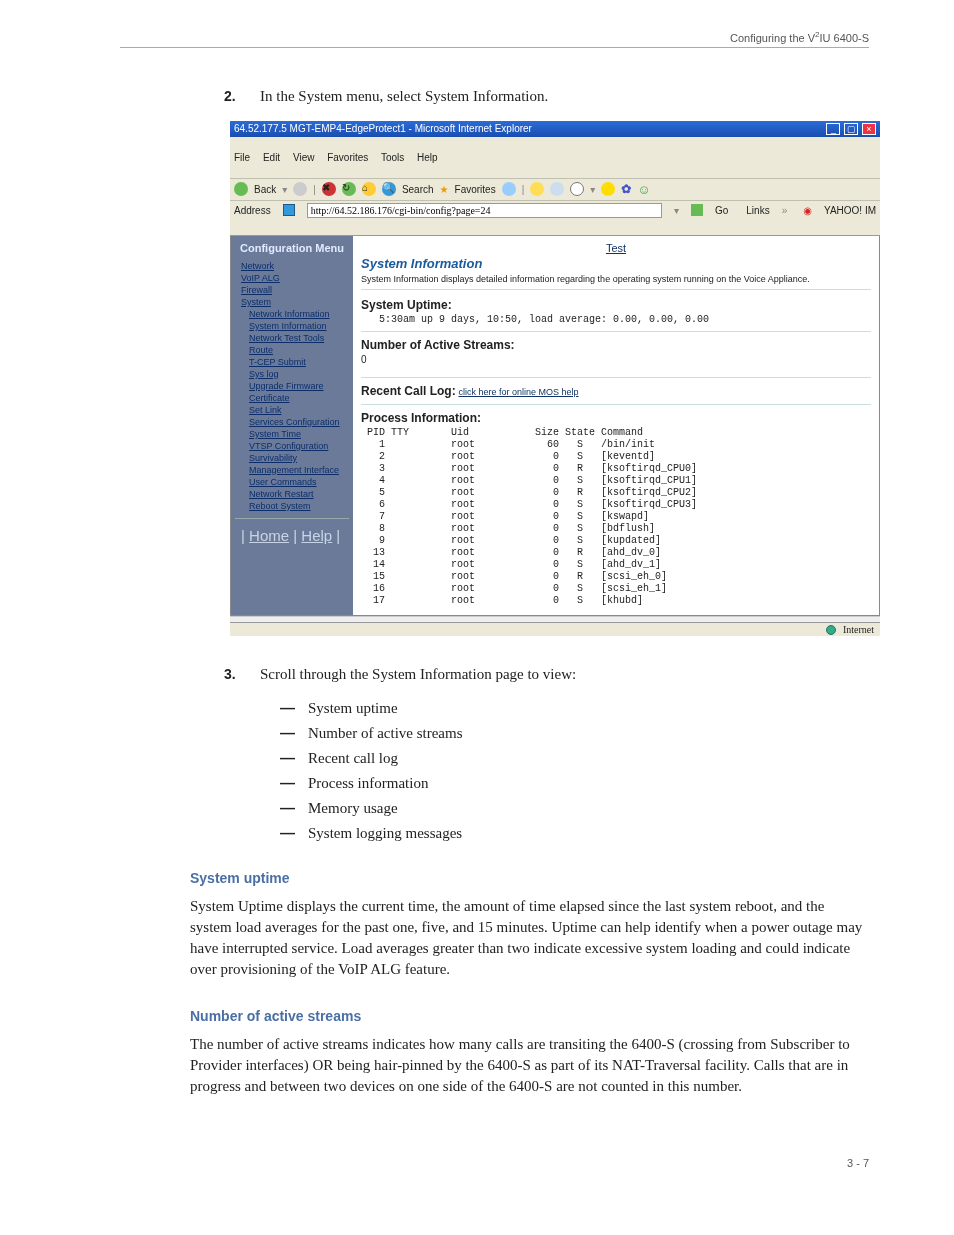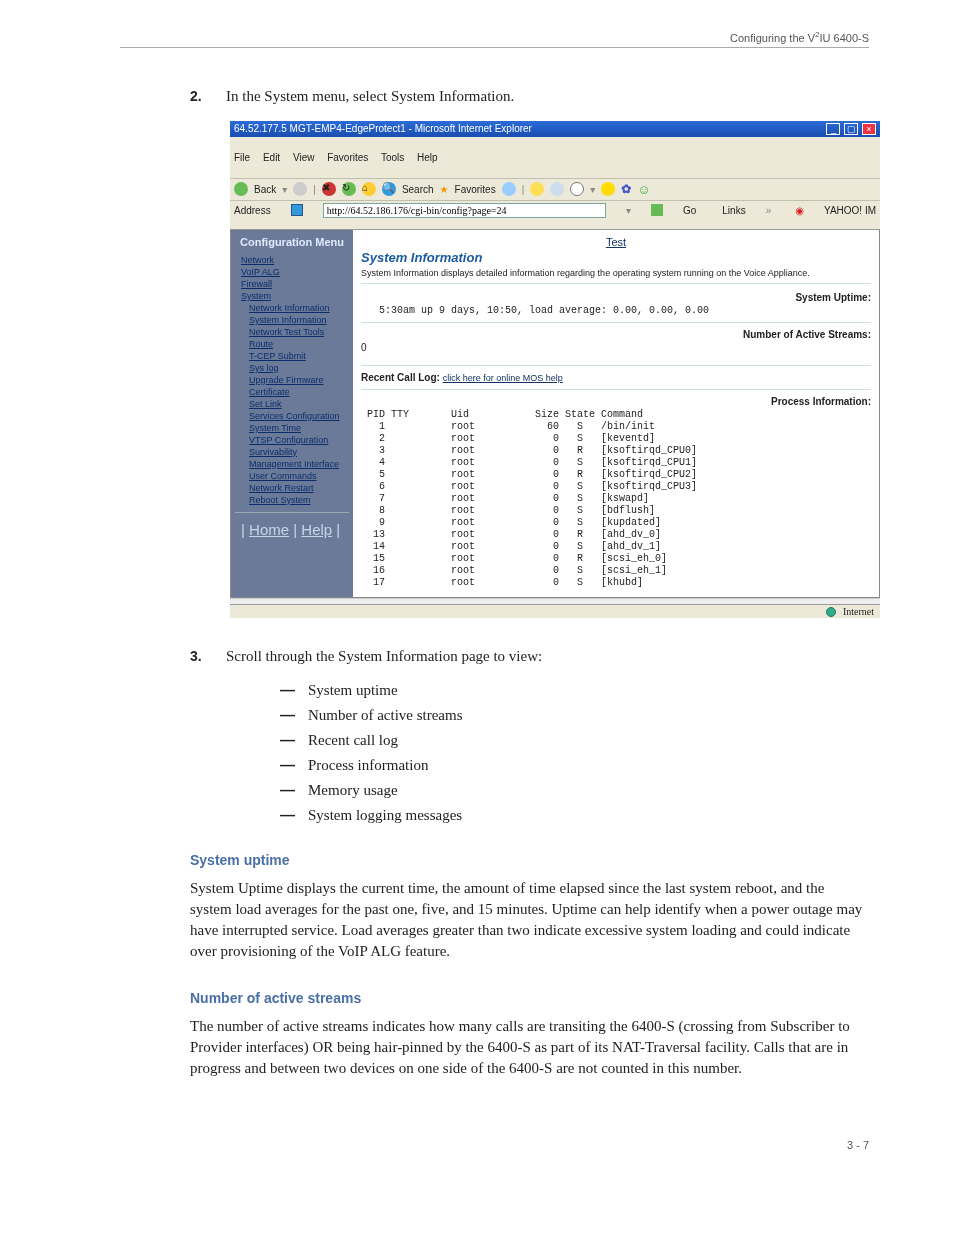--- a/index.html
+++ b/index.html
@@ -17,21 +17,21 @@
     text-align: right;
     font-family: Verdana, Arial, sans-serif;
     font-size: 11px;
     color: #555;
     border-bottom: 1px solid #aaa;
     padding-bottom: 3px;
     margin-bottom: 40px;
   }
   .hdr sup { font-size: 8px; }
   .step {
-    margin-left: 70px;
+    margin-left: 104px;
     margin-bottom: 15px;
   }
   .step-num {
     display: inline-block;
     font-weight: bold;
     font-family: Verdana, Arial, sans-serif;
     font-size: 14px;
     width: 32px;
     vertical-align: top;
   }
@@ -109,24 +109,24 @@
     background:#ece9d8;
     padding:3px 4px;
     border-bottom:1px solid #c0c0b0;
     display:flex;align-items:center;
     font-family:Tahoma,Arial,sans-serif;font-size:10px;
     gap:6px;
   }
   .ie-tool .ico{width:14px;height:14px;border-radius:50%;display:inline-block;}
   .ie-addr {
     background:#ece9d8;
-    padding:2px 4px 11px;
+    padding:2px 4px 17px;
     border-bottom:1px solid #999;
     display:flex;align-items:center;
-    font-family:Tahoma,Arial,sans-serif;font-size:10px;gap:20px;
+    font-family:Tahoma,Arial,sans-serif;font-size:10px;gap:12px;
   }
   .ie-addr input{
     flex:1;font:10px Tahoma;padding:1px 3px;border:1px solid #7a9;background:#fff;
   }
   .ie-body { display:flex; border:1px solid #888; border-top:none; background:#fff; }
   .cfg-left {
     width:122px; background:#6b7a99;
     padding:6px 4px 10px;
     font-family:Tahoma,Arial,sans-serif;
   }
@@ -139,21 +139,21 @@
   .cfg-left .hh{ border-top:1px solid #9aa;margin:6px 0 3px;}
   .cfg-left .foot{margin-top:8px;color:#c7d4e8;font-size:15px;padding-left:6px;}
   .cfg-left .foot span{text-decoration:underline;cursor:pointer;}
   .cfg-main{
     flex:1;padding:6px 8px 8px;
     font-family:Tahoma,Arial,sans-serif;font-size:10px;
   }
   .cfg-main .info-link{color:#136;text-decoration:underline;font-size:11px;text-align:center;margin-bottom:2px;}
   .cfg-main .maint{color:#1a5b9e;font-style:italic;font-weight:bold;font-size:13px;margin-bottom:3px;}
   .cfg-main .desc{font-size:9px;margin-bottom:8px;border-bottom:1px solid #cdd;line-height:1.3;padding-bottom:4px;}
-  .cfg-main .lbl{font-weight:bold;font-size:10px;margin-top:6px;text-align:right;}
+  .cfg-main .lbl{font-weight:bold;font-size:12px;margin-top:6px;}
   .cfg-main .ind{font-family:"Courier New",monospace;font-size:10px;padding-left:18px;margin:2px 0 6px;}
   .cfg-main .sep{border-bottom:1px solid #cdd;margin:6px 0;}
   .cfg-main .link-sm{color:#136;text-decoration:underline;font-size:9px;}
   .ptable{font-family:"Courier New",monospace;font-size:10px;white-space:pre;line-height:1.2;margin-top:2px;}
   .ie-status{
     background:#ece9d8;border-top:1px solid #999;
     display:flex;justify-content:flex-end;align-items:center;
     font:10px Tahoma;padding:1px 6px;
   }
   .ie-status .net{display:flex;align-items:center;gap:7px;}

